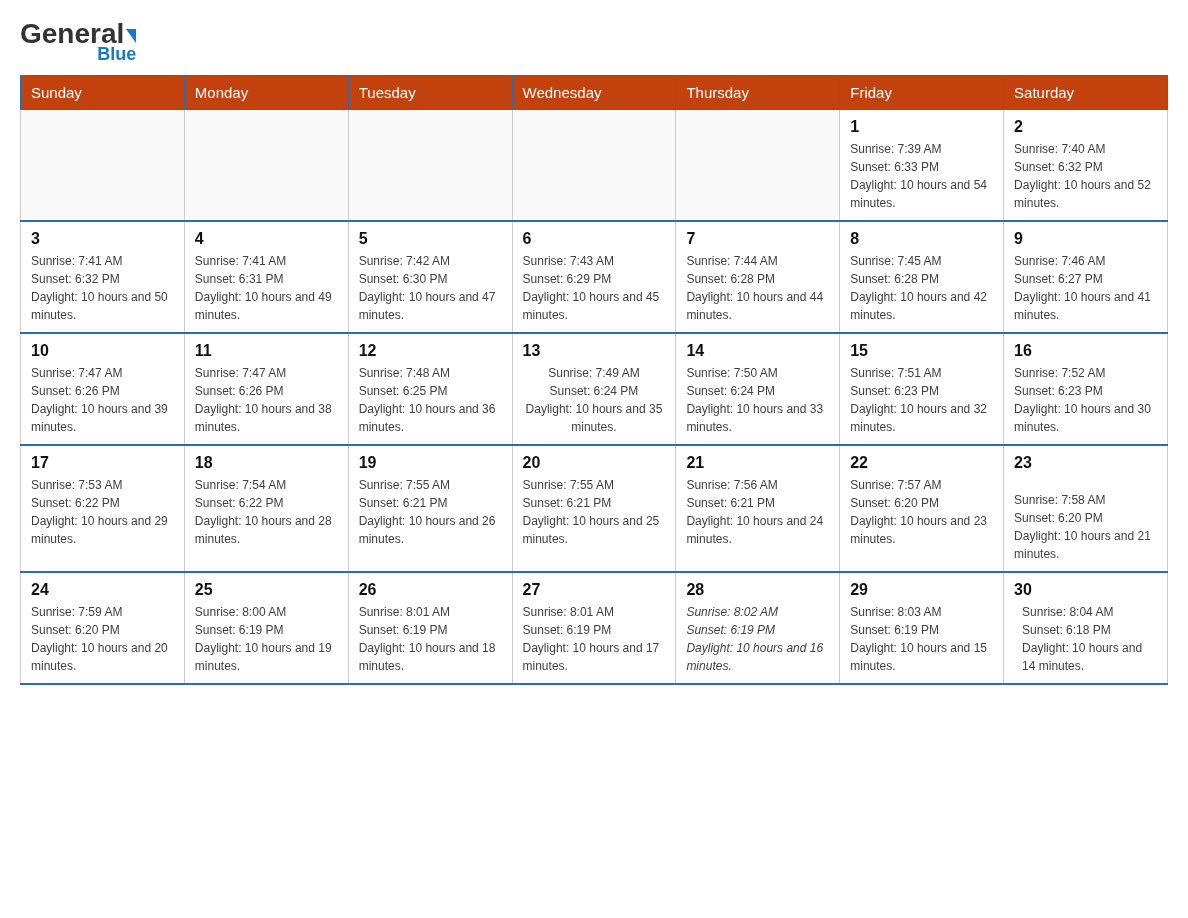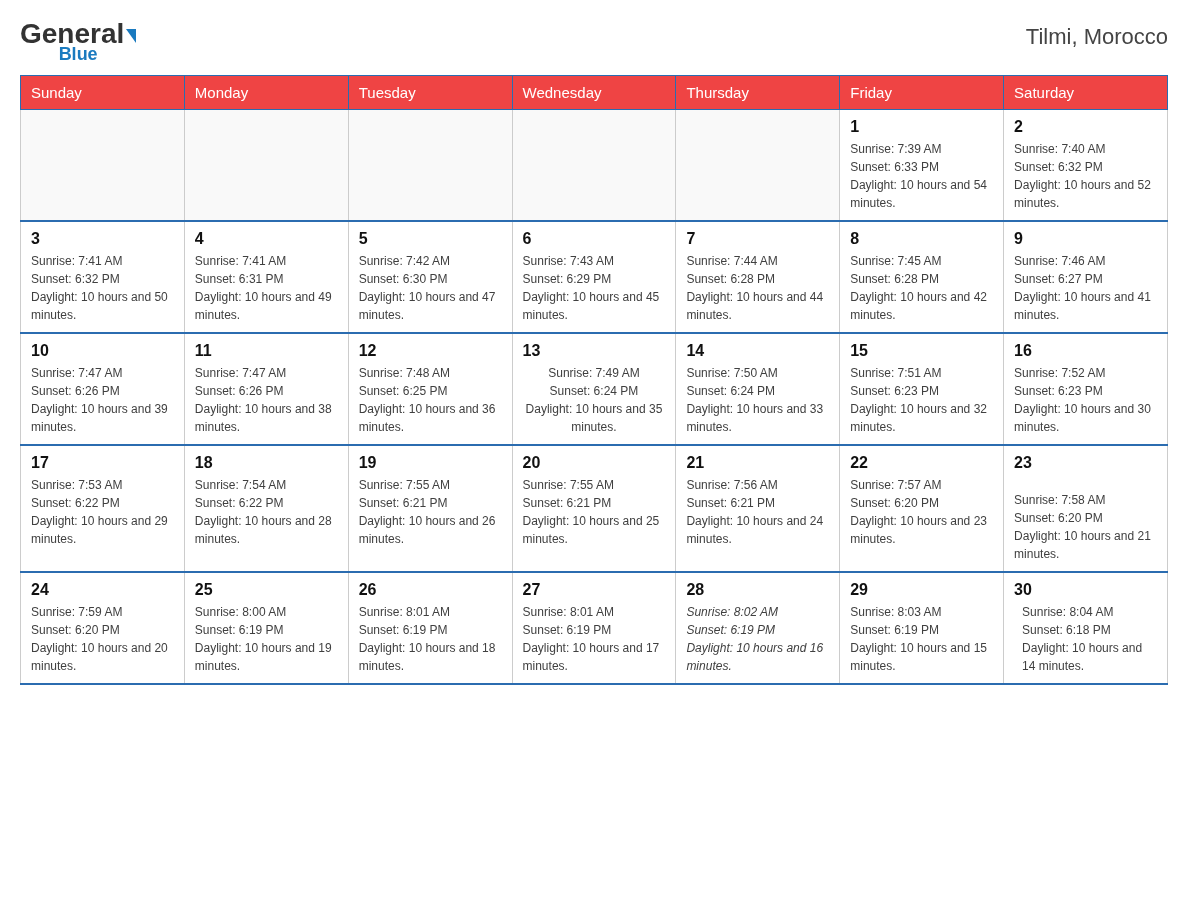--- a/index.html
+++ b/index.html
@@ -12,21 +12,21 @@
     }
     .header {
       display: flex;
       justify-content: space-between;
       align-items: flex-start;
       margin-bottom: 10px;
     }
     .logo {
       display: flex;
       flex-direction: column;
-      align-items: center;
+      align-items: flex-end;
     }
     .logo-text {
       font-size: 28px;
       font-weight: bold;
       color: #333;
       line-height: 1;
     }
     .logo-underline {
       color: #1a7abf;
       font-size: 18px;
@@ -46,21 +46,21 @@
       font-size: 22px;
       color: #444;
       margin-top: 4px;
     }
     table {
       width: 100%;
       border-collapse: collapse;
       table-layout: fixed;
     }
     thead tr th {
-      background: #ef4444;
+      background: #c2410c;
       color: #fff;
       font-size: 15px;
       font-weight: normal;
       padding: 8px 10px;
       text-align: left;
       border: 1px solid #2b6cb0;
     }
     tbody tr td {
       vertical-align: top;
       padding: 8px 10px;
@@ -91,21 +91,20 @@
 <body>
 
 <div class="header">
   <div class="logo">
     <div class="logo-text">
       General<span style="display:inline-block;width:0;height:0;border-left:10px solid transparent;border-top:14px solid #1a7abf;margin-left:2px;vertical-align:middle;"></span>
     </div>
     <div class="logo-underline">Blue</div>
   </div>
   <div class="title-block">
-    <div class="location">Tilmi, Morocco</div>
   </div>
 </div>
 
 <table>
   <thead>
     <tr>
     <th>Sunday</th>
         <th>Monday</th>
         <th>Tuesday</th>
         <th>Wednesday</th>

